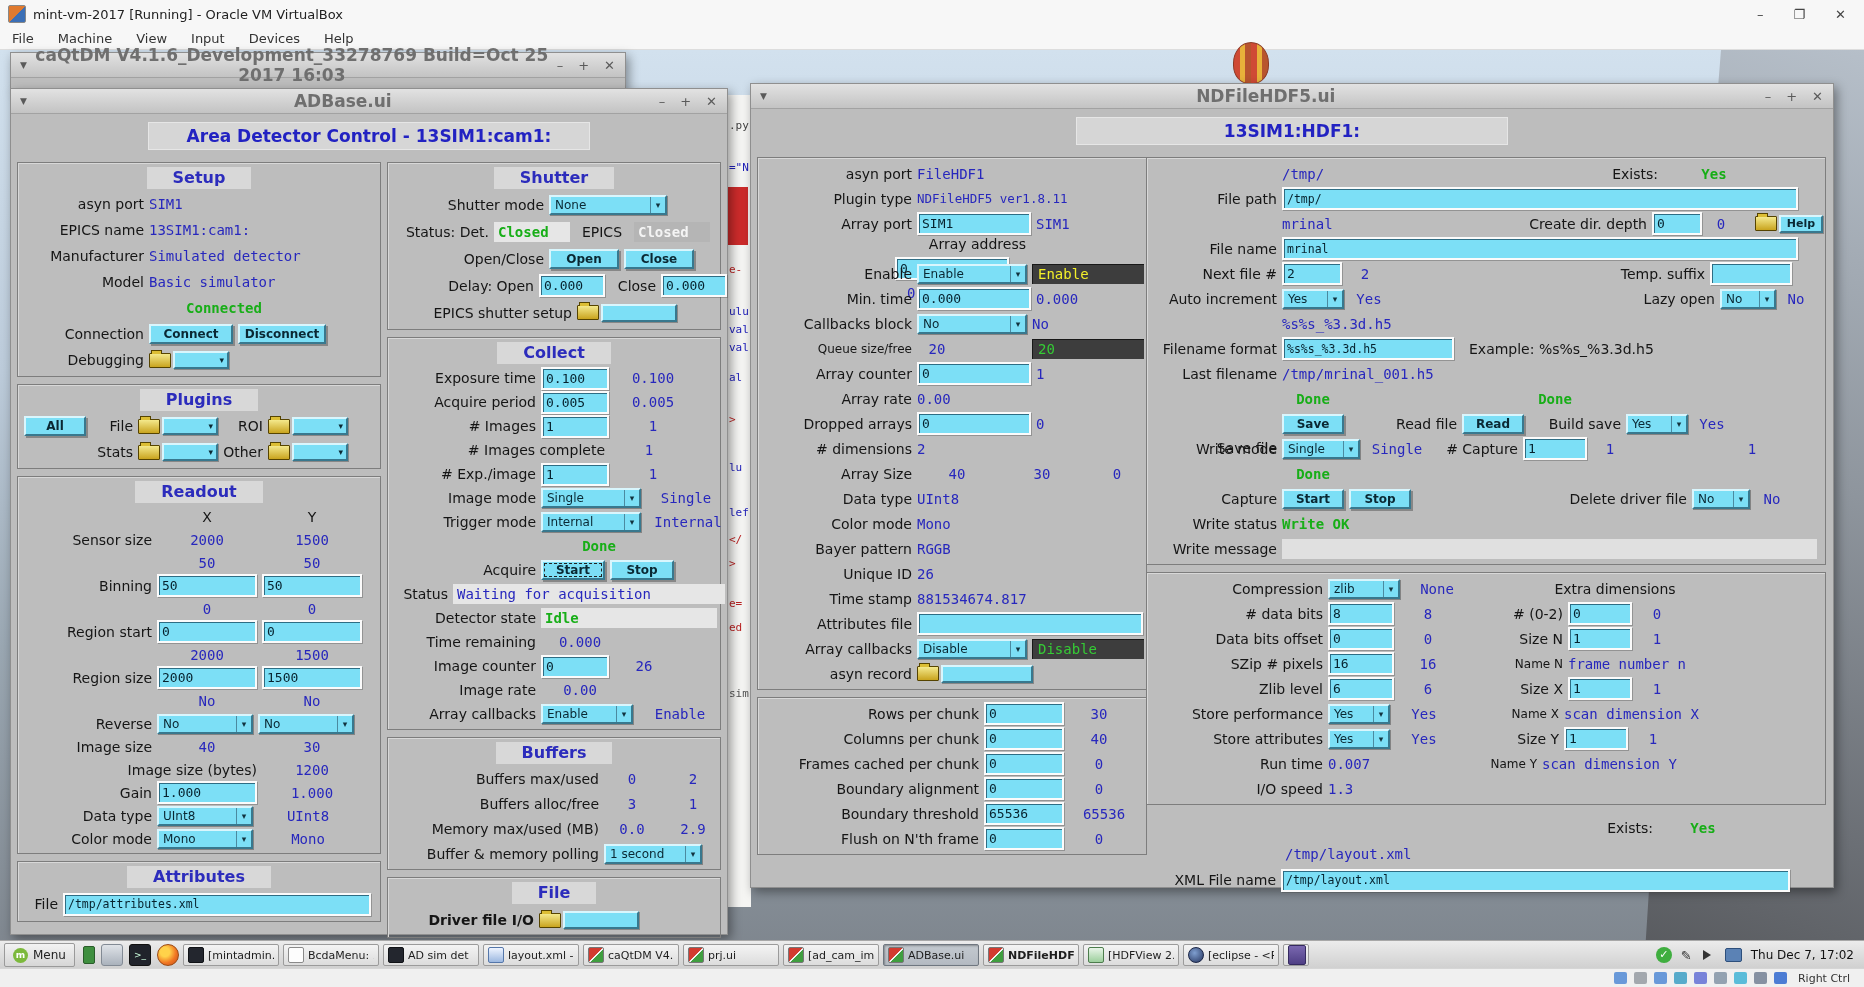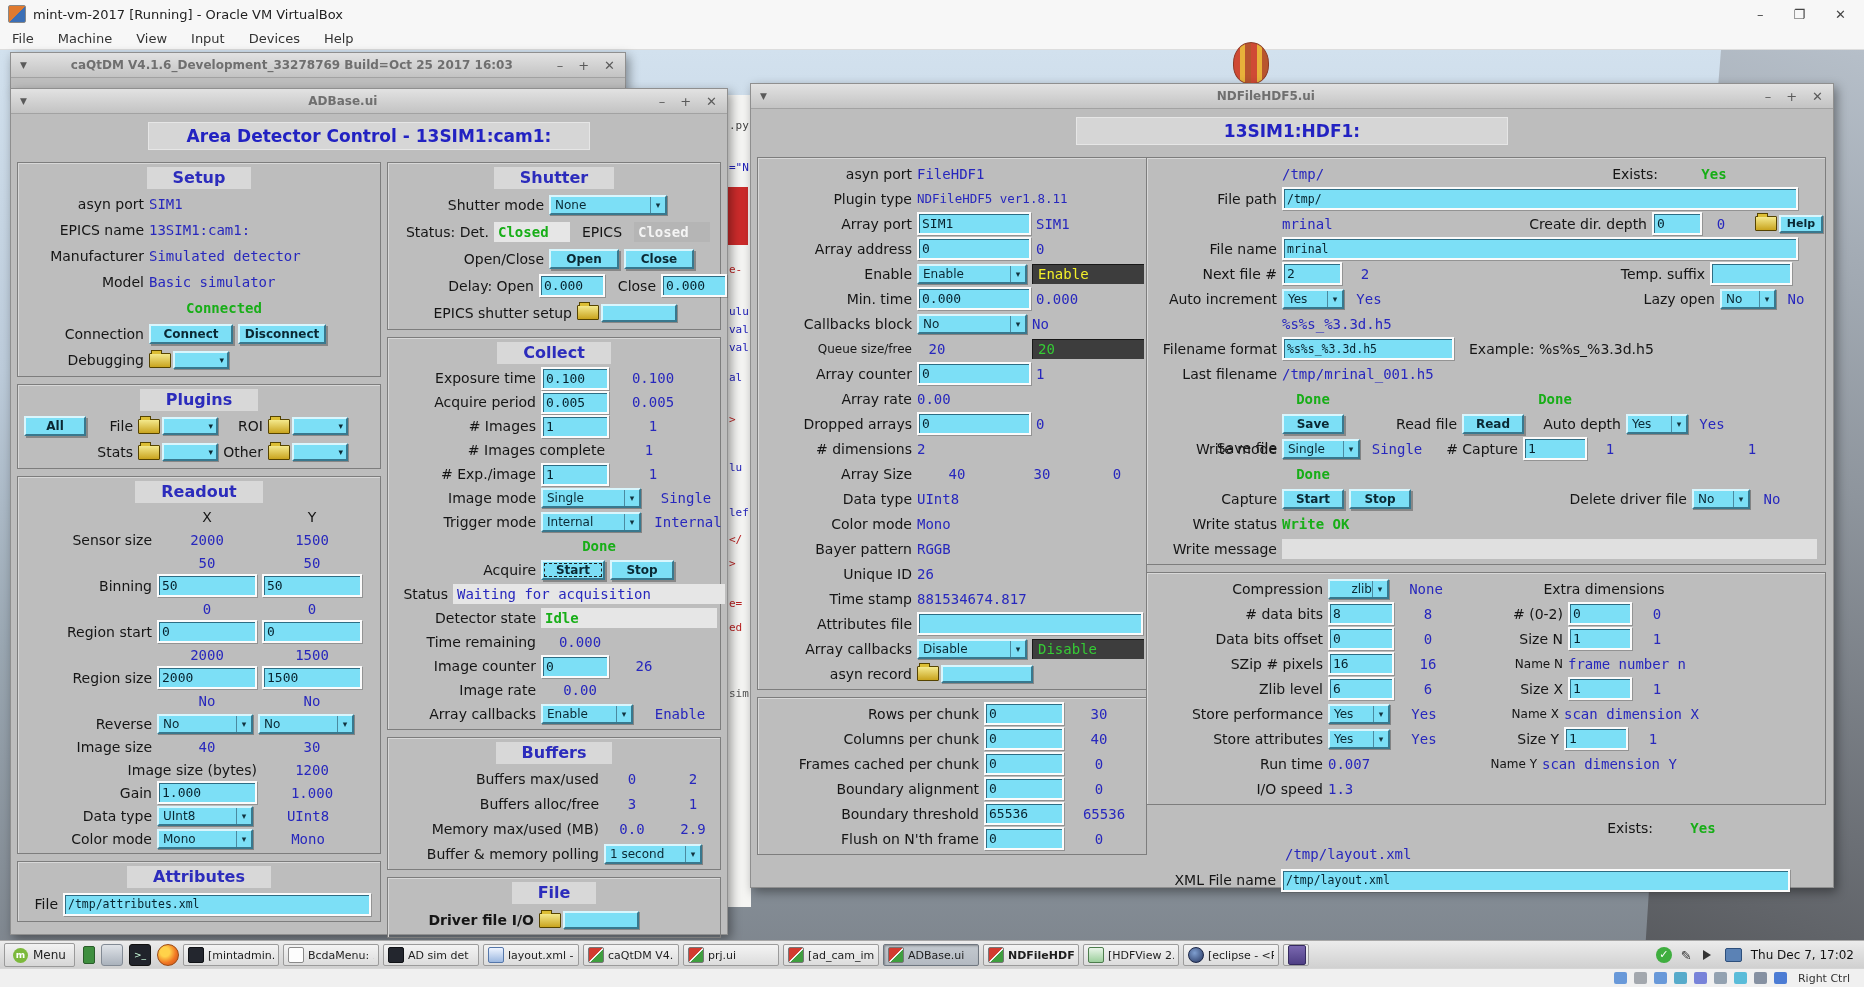--- a/index.html
+++ b/index.html
@@ -23,21 +23,21 @@
       clip-path:polygon(35% 0,100% 0,100% 100%,0 100%,12% 55%,25% 30%);}
   .balloon{position:absolute;left:1233px;top:42px;width:34px;height:40px;border-radius:50% 50% 44% 44%;
       background:repeating-linear-gradient(90deg,#cf4a35 0 6px,#e8b23a 6px 11px,#b8552e 11px 17px);
       border:1px solid #8d3a26;z-index:1;}
   .balloon:after{content:"";position:absolute;left:13px;bottom:-8px;width:8px;height:6px;background:#7a5a2a;border:1px solid #4d3a1a;}
   
   .win{position:absolute;background:#bdbdbd;border:1px solid #8f8f8f;box-shadow:3px 4px 10px rgba(0,0,0,.4);}
   .tbar{height:24px;background:linear-gradient(#e2e2e2,#c3c3c3);border-bottom:1px solid #a2a2a2;
       display:flex;align-items:center;}
   .tbar .tri{margin-left:9px;color:#5a5a5a;font-size:9px;}
-  .tbar .ttl{flex:1;text-align:center;color:#6f6f6f;font-weight:bold;font-size:12px;}
+  .tbar .ttl{flex:1;text-align:center;color:#6f6f6f;font-weight:bold;font-size:17px;}
   .tbar .ctl{display:flex;gap:15px;margin-right:10px;color:#5a5a5a;font-size:13px;}
   .wcontent{position:relative;}
   .whdr{margin:8px auto 0;background:#d6d6d6;border:1px solid #e6e6e6;color:#2222c2;font-weight:bold;
       font-size:17px;text-align:center;height:26px;line-height:26px;}
   .col{position:absolute;}
   .panel{border:1px solid #7d7d7d;box-shadow:inset 1px 1px 0 #d8d8d8;padding:3px 2px;margin-bottom:7px;}
   .panel.frameless{border:none;box-shadow:none;}
   .ptitle{display:flex;justify-content:center;height:24px;align-items:center;margin-bottom:1px;}
   .ptitle span{background:#d8d8d8;color:#2c2cbc;font-weight:bold;font-size:16px;padding:0 26px;line-height:22px;}
   .row{display:flex;align-items:center;gap:5px;padding:0 4px;box-sizing:border-box;}
@@ -596,21 +596,21 @@
               <span class="lbl" style="text-align: right; display: inline-block; width: 148px;">Plugin type</span>
               <span class="val sm" style="text-align: left; width: 220px;">NDFileHDF5 ver1.8.11</span>
             </div>
             <div class="row" style="height: 25px;">
               <span class="lbl" style="text-align: right; display: inline-block; width: 148px;">Array port</span>
               <div class="inp" style="width: 110px;">
                 <span>SIM1</span>
               </div>
               <span class="val" style="text-align: left; width: 90px;">SIM1</span>
             </div>
-            <div class="row" style="height: 25px;">
+            <div class="row" style="height: 25px; flex-direction: column;">
               <span class="lbl" style="text-align: right; display: inline-block; width: 148px;">Array address</span>
               <div class="inp" style="width: 110px;">
                 <span>0</span>
               </div>
               <span class="val" style="text-align: left; width: 90px;">0</span>
             </div>
             <div class="row" style="height: 25px;">
               <span class="lbl" style="text-align: right; display: inline-block; width: 148px;">Enable</span>
               <div class="sel" style="width: 110px;">
                 <span class="stx">Enable</span>
@@ -836,21 +836,21 @@
               <span class="sp" style="width: 124px;"></span>
               <span class="grn" style="text-align: center; width: 62px;">Done</span>
               <span class="sp" style="width: 170px;"></span>
               <span class="grn" style="text-align: center; width: 62px;">Done</span>
             </div>
             <div class="row" style="height: 25px;">
               <span class="lbl" style="text-align: right; display: inline-block; width: 124px; margin-top: 48px;">Save file</span>
               <div class="btn" style="width: 62px;">Save</div>
               <span class="lbl" style="text-align: right; display: inline-block; width: 108px;">Read file</span>
               <div class="btn" style="width: 62px;">Read</div>
-              <span class="lbl" style="text-align: right; display: inline-block; width: 92px;">Auto depth</span>
+              <span class="lbl" style="text-align: right; display: inline-block; width: 92px;">Build save</span>
               <div class="sel" style="width: 62px;">
                 <span class="stx">Yes</span>
                 <span class="sarw">▾</span>
               </div>
               <span class="val" style="text-align: center; width: 38px;">Yes</span>
             </div>
             <div class="row" style="height: 25px;">
               <span class="lbl" style="text-align: right; display: inline-block; width: 124px;">Write mode</span>
               <div class="sel" style="width: 78px;">
                 <span class="stx">Single</span>
@@ -886,21 +886,21 @@
               <span class="grn" style="text-align: left; width: 140px;">Write OK</span>
             </div>
             <div class="row" style="height: 25px;">
               <span class="lbl" style="text-align: right; display: inline-block; width: 124px;">Write message</span>
               <div class="sbox lt" style="width: 535px;"></div>
             </div>
           </div>
           <div class="panel">
             <div class="row" style="height: 25px;">
               <span class="lbl" style="text-align: right; display: inline-block; width: 170px;">Compression</span>
-              <div class="sel" style="width: 61px; text-align: right;">
+              <div class="sel" style="width: 72px;">
                 <span class="stx">zlib</span>
                 <span class="sarw">▾</span>
               </div>
               <span class="val" style="text-align: center; width: 64px;">None</span>
               <span class="sp" style="width: 26px;"></span>
               <span class="lbl" style="text-align: center; display: inline-block; width: 220px;">Extra dimensions</span>
             </div>
             <div class="row" style="height: 25px;">
               <span class="lbl" style="text-align: right; display: inline-block; width: 170px;"># data bits</span>
               <div class="inp" style="width: 62px;">

